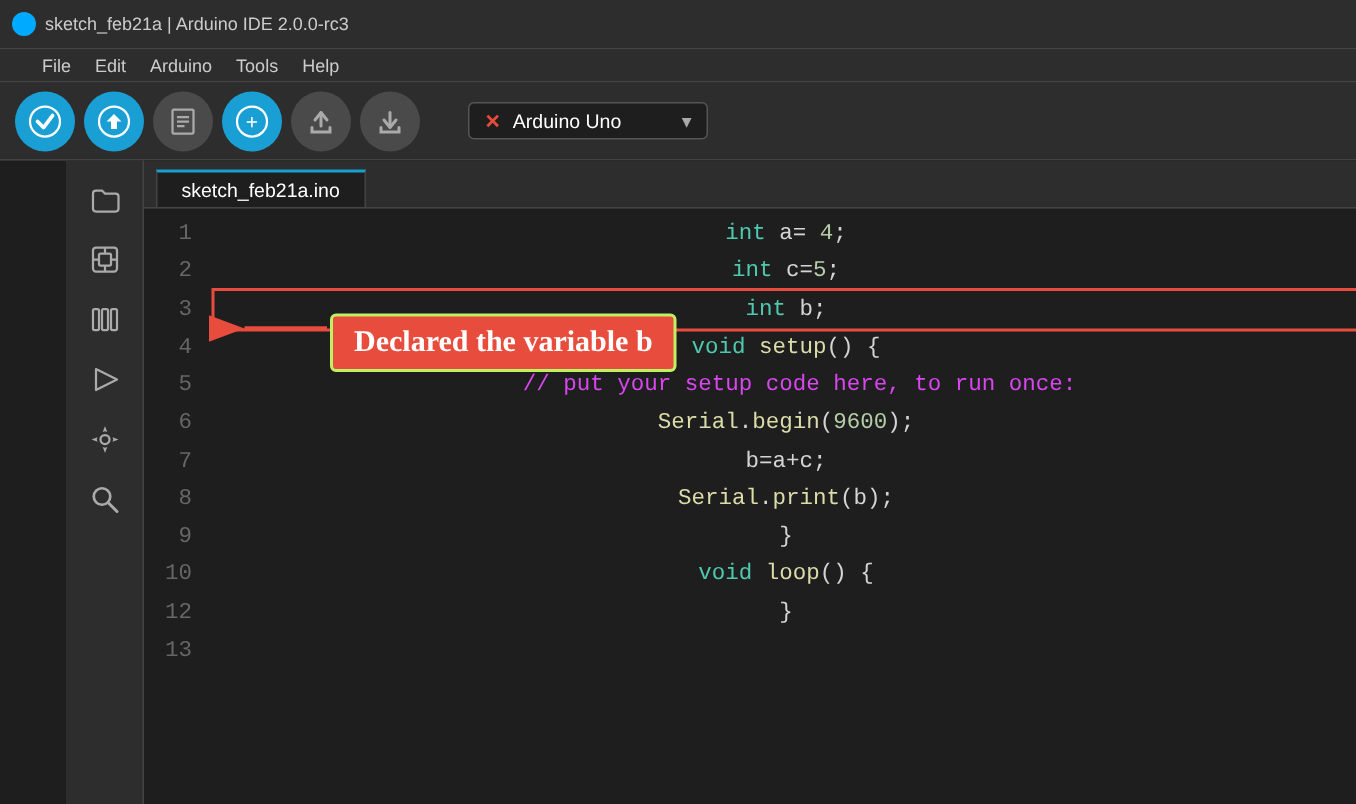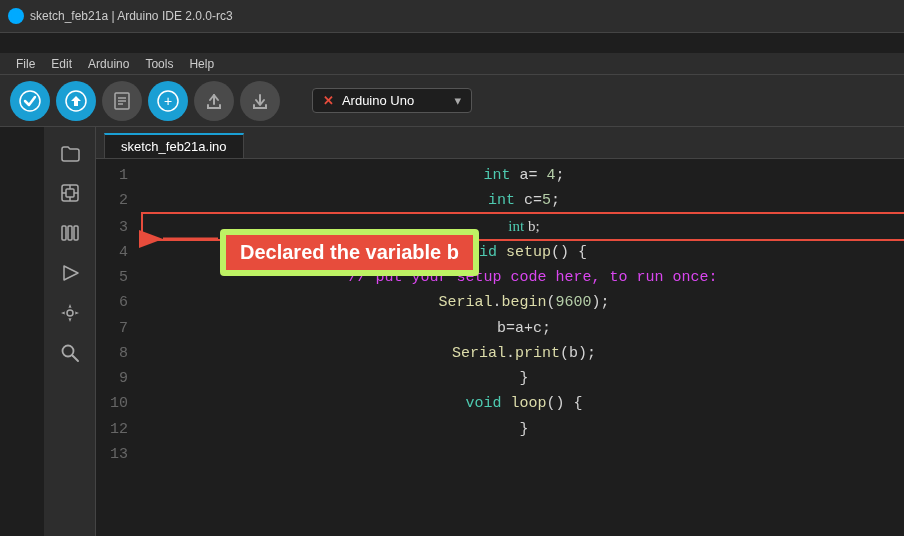--- a/index.html
+++ b/index.html
@@ -25,23 +25,22 @@
       color: #ccc;
       font-size: 12px;
     }
 
     
     #menubar {
       background: #2d2d2d;
       height: 22px;
       display: flex;
       align-items: center;
-      padding: 0 8px;
+      padding: 0 20px;
       border-bottom: 1px solid #444;
-      margin-top: 20px;
     }
     #menubar .menu-item {
       color: #ccc;
       font-size: 12px;
       padding: 0 8px;
       height: 100%;
       display: flex;
       align-items: center;
       cursor: pointer;
     }
@@ -184,21 +183,20 @@
 
     
     .code-line.highlighted {
       background: transparent;
     }
     .code-line.highlighted .line-content {
       outline: 2px solid #e74c3c;
       outline-offset: 1px;
       display: inline-block;
       padding: 0 4px;
-      font-family: Liberation Serif, serif;
     }
 
     
     .kw { color: #4ec9b0; }
     .num { color: #b5cea8; }
     .comment { color: #d946ef; }
     .fn { color: #dcdcaa; }
   </style>
 </head>
 <body>
@@ -395,21 +393,21 @@
 
           <defs>
             <marker id="arrowhead" markerWidth="8" markerHeight="6" refX="0" refY="3" orient="auto">
               <polygon points="8 0, 0 3, 8 6" fill="#e74c3c"></polygon>
             </marker>
           </defs>
 
           <line x1="0" y1="18" x2="-55" y2="18" stroke="#e74c3c" stroke-width="3" marker-end="url(#arrowhead)"></line>
         </svg>
 
-        <div style="position:absolute; top:0; left:62px; background:#e74c3c; border:6px solid #bef264; padding:6px 14px; border-radius:4px; color:#fff; font-size:20px; font-weight:bold; white-space:nowrap; font-family: Liberation Sans, sans-serif;">
+        <div style="position:absolute; top:0; left:62px; background:#e74c3c; border:2px solid #bef264; padding:6px 14px; border-radius:4px; color:#fff; font-size:20px; font-weight:bold; white-space:nowrap; font-family: Liberation Serif, serif;">
           <span>Declared the variable b</span>
         </div>
       </div>
 
     </div>
   </div>
 
 </div>
 
 </body></html>

